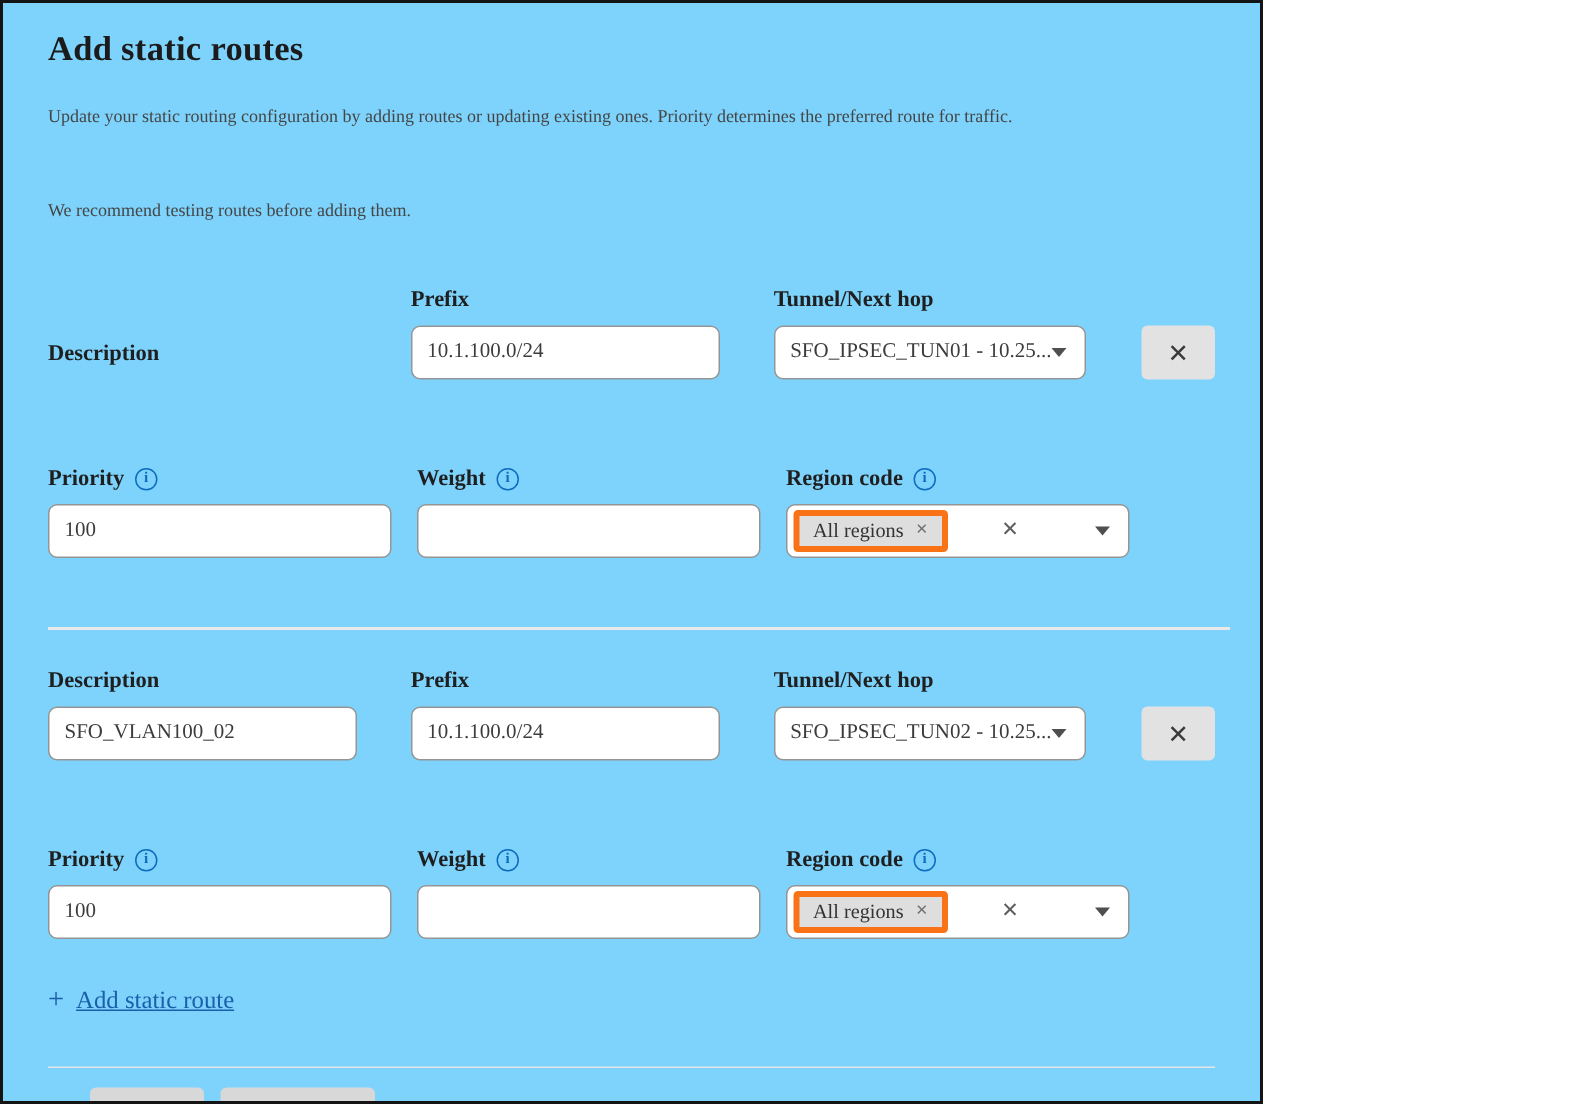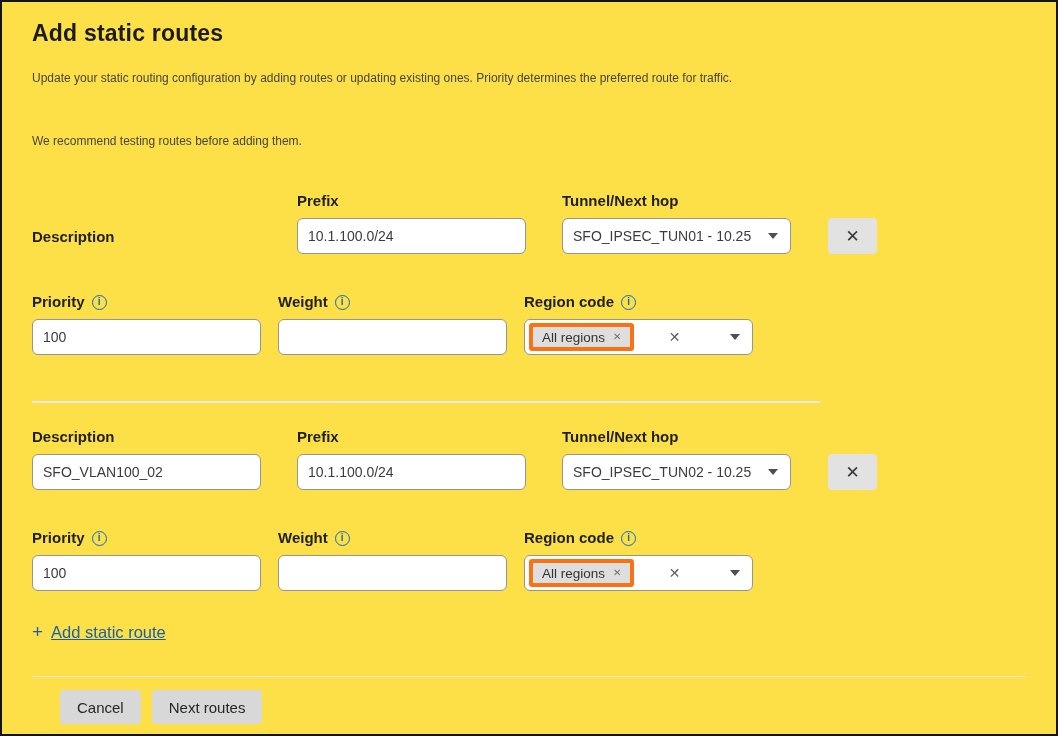--- a/index.html
+++ b/index.html
@@ -1,41 +1,42 @@
 <!DOCTYPE html>
 <html><head>
 <meta charset="utf-8">
 <style>
   * { box-sizing: border-box; margin: 0; padding: 0; }
   html, body { background: #fff; }
   body { font-family: "Liberation Sans", sans-serif; }
 
   .frame {
-    width: 1058px; height: 736px;
+    width: 842px; height: 736px;
     border: 2px solid #141414;
-    background: #fde047;
+    background: #7dd3fc;
     padding: 16px 30px 0 30px;
     position: relative;
     overflow: hidden;
+    font-family: Liberation Serif, serif;
   }
 
   .page-title {
     font-size: 23px; font-weight: 700; color: #1b1b1b;
     margin-top: 2px; letter-spacing: 0.2px;
   }
 
   .intro-text {
     font-size: 12px; color: #454545; line-height: 19px;
   }
   .intro-line1 { margin-top: 22px; }
   .intro-line2 { margin-top: 44px; }
 
   .field-row { display: flex; gap: 17px; align-items: flex-end; }
   .row-1 { margin-top: 40px; gap: 36px; }
-  .row-2 { margin-top: 38px; }
+  .row-2 { margin-top: 56px; }
 
   .field { width: 229px; }
 
   .field-label {
     display: flex; align-items: center; gap: 7px;
     font-size: 15px; font-weight: 700; color: #1f1f1f;
     margin-bottom: 7px; line-height: 20px;
   }
 
   .info-icon {

